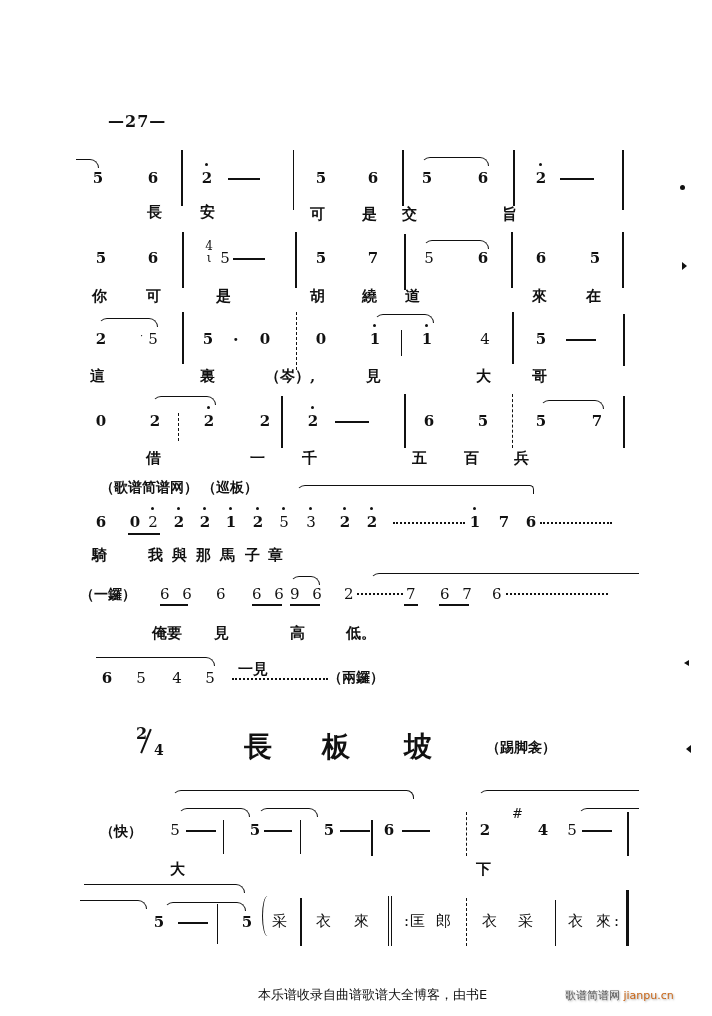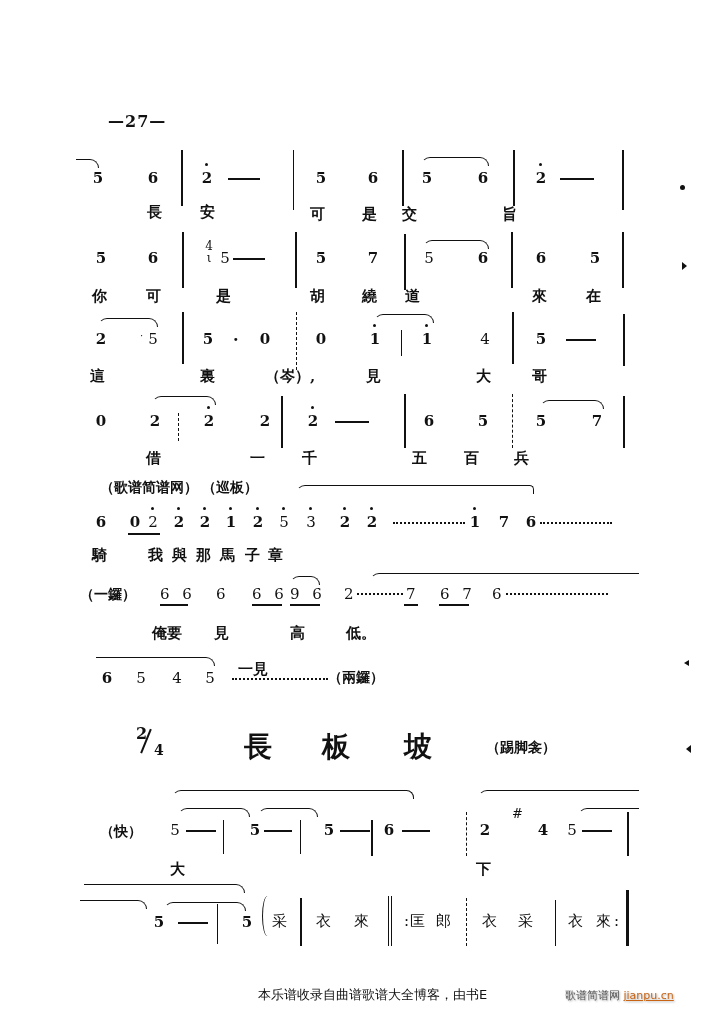--- a/index.html
+++ b/index.html
@@ -13,21 +13,21 @@
   .bar.thin{width:1px;}
   .dash{position:absolute;height:1.5px;background:#111;}
   .slur{position:absolute;border-top:1.5px solid #111;border-left:1.5px solid transparent;border-right:1.5px solid #111;border-radius:10px 10px 0 0;height:8px;}
   .ul{position:absolute;height:1.5px;background:#111;}
   .dots{position:absolute;border-top:2px dotted #111;height:0;}
   .pagenum{position:absolute;left:108px;top:112px;font-size:16px;font-weight:bold;letter-spacing:1px;}
   .title-char{position:absolute;font-size:28px;font-weight:bold;}
   .ts{position:absolute;font-weight:bold;}
   .footer{position:absolute;left:258px;top:986px;font-family:"DejaVu Sans","Liberation Sans",sans-serif;font-size:13px;color:#111;}
   .wm{position:absolute;left:565px;top:988px;font-family:"DejaVu Sans","Liberation Sans",sans-serif;font-size:11px;color:#555;text-shadow:1px 1px 2px #aaa;}
-  .wm .dom{color:#c86414;text-decoration:underline;}
+  .wm .dom{color:#c86414;}
 </style>
 </head>
 <body>
 
 <div>
 
   <div class="pagenum">—27—</div>
 
   <div>
     <div class="slur" style="left:76px;top:159px;width:22px;border-left:none;border-radius:0 10px 0 0;"></div>

